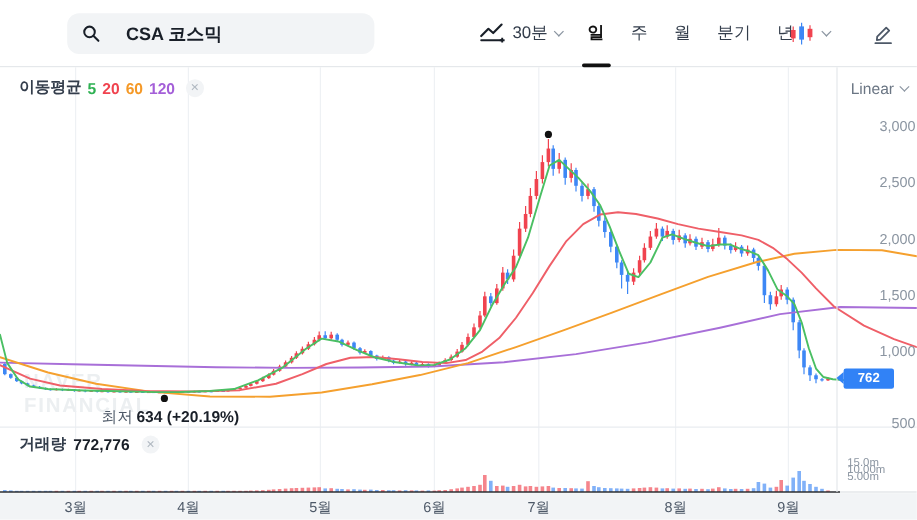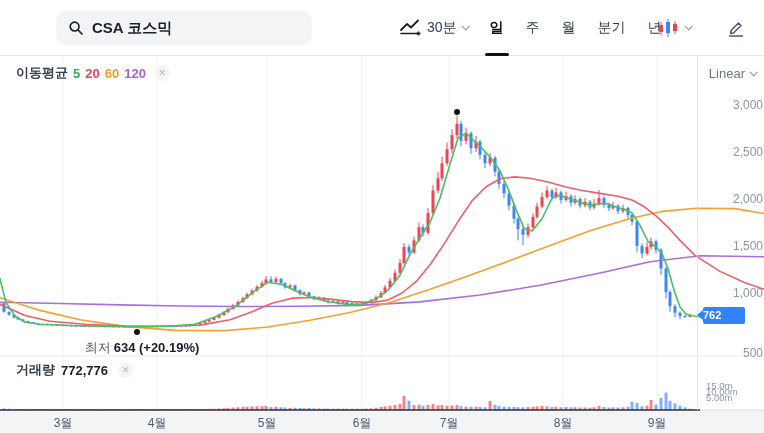--- a/index.html
+++ b/index.html
@@ -9,21 +9,21 @@
     background:#fff; color:#191f28; position:relative; overflow:hidden;
   }
   #stage { position:absolute; inset:0; width:764px; height:433px; }
 
   
   .toolbar { position:absolute; left:0; top:0; width:764px; height:56px;
     border-bottom:1px solid #e5e8eb; background:#fff; z-index:3;
     display:flex; align-items:center; }
   .search-pill { position:absolute; left:56px; top:11px; width:256px; height:34px;
     background:#f2f4f6; border-radius:10px; display:flex; align-items:center;
-    padding:0 12px; gap:8px; cursor:pointer; }
+    padding:0 12px; gap:21px; cursor:pointer; }
   .search-pill .txt { font-size:15px; font-weight:bold; color:#191f28; }
   .icon-btn { position:absolute; top:14px; width:28px; height:28px;
     display:flex; align-items:center; justify-content:center; cursor:pointer; }
   .tabs { position:absolute; left:416px; top:0; height:56px; display:flex;
     align-items:center; gap:0; }
   .tab { position:relative; height:56px; display:flex; align-items:center;
     padding:0 11px; font-size:14px; color:#333d4b; cursor:pointer; white-space:nowrap; }
   .tab.active { font-weight:bold; color:#111; }
   .tab.active::after { content:""; position:absolute; left:50%; bottom:0;
     transform:translateX(-50%); width:24px; height:3px; background:#111; border-radius:2px; }
@@ -45,21 +45,21 @@
   .anno { position:absolute; z-index:2; font-size:13px; white-space:nowrap;
     transform:translateX(-50%); color:#4e5968; }
   .anno b { color:#191f28; margin-left:3px; }
 
   .right-divider { position:absolute; left:697px; top:56px; width:1px; height:354px;
     background:#e5e8eb; z-index:2; }
   .price-label { position:absolute; left:697px; width:66px; text-align:right;
     font-size:12px; color:#8b95a1; z-index:2; }
   .price-badge { position:absolute; left:703px; width:42px; height:17px; z-index:3;
     background:#3182f6; color:#fff; font-size:11px; font-weight:bold; border-radius:2px;
-    display:flex; align-items:center; }
+    display:flex; align-items:center; justify-content:center; }
   .price-badge::before { content:""; position:absolute; left:-6px; top:3.5px;
     border-top:5px solid transparent; border-bottom:5px solid transparent;
     border-right:6px solid #3182f6; }
   .vol-label { position:absolute; left:706px; font-size:9.5px; color:#8b95a1; z-index:2; }
 
   .vol-legend { position:absolute; left:16px; top:361px; z-index:2; display:flex;
     align-items:center; gap:6px; font-size:13px; }
   .vol-legend .t { font-weight:bold; color:#333d4b; }
   .vol-legend .v { font-weight:bold; color:#191f28; }
 
@@ -75,20 +75,24 @@
     transform:translate(-50%,-50%); z-index:2; }
 
   #chart-svg { position:absolute; left:0; top:0; z-index:1; }
   .chart-canvas { position:absolute; left:0; top:56px; width:697px; height:354px; z-index:1; }
 </style>
 </head>
 <body>
 
 <div id="stage">
 
+  <div class="watermark">
+    <div>NAVER</div>
+    <div>FINANCIAL</div>
+  </div>
 
   <div class="chart-canvas"></div>
   <svg id="chart-svg" width="764" height="433">
       <line x1="63" y1="56" x2="63" y2="410" stroke="#eef1f4" stroke-width="1"></line>
       <line x1="157" y1="56" x2="157" y2="410" stroke="#eef1f4" stroke-width="1"></line>
       <line x1="267" y1="56" x2="267" y2="410" stroke="#eef1f4" stroke-width="1"></line>
       <line x1="362" y1="56" x2="362" y2="410" stroke="#eef1f4" stroke-width="1"></line>
       <line x1="449" y1="56" x2="449" y2="410" stroke="#eef1f4" stroke-width="1"></line>
       <line x1="563" y1="56" x2="563" y2="410" stroke="#eef1f4" stroke-width="1"></line>
       <line x1="657" y1="56" x2="657" y2="410" stroke="#eef1f4" stroke-width="1"></line>

